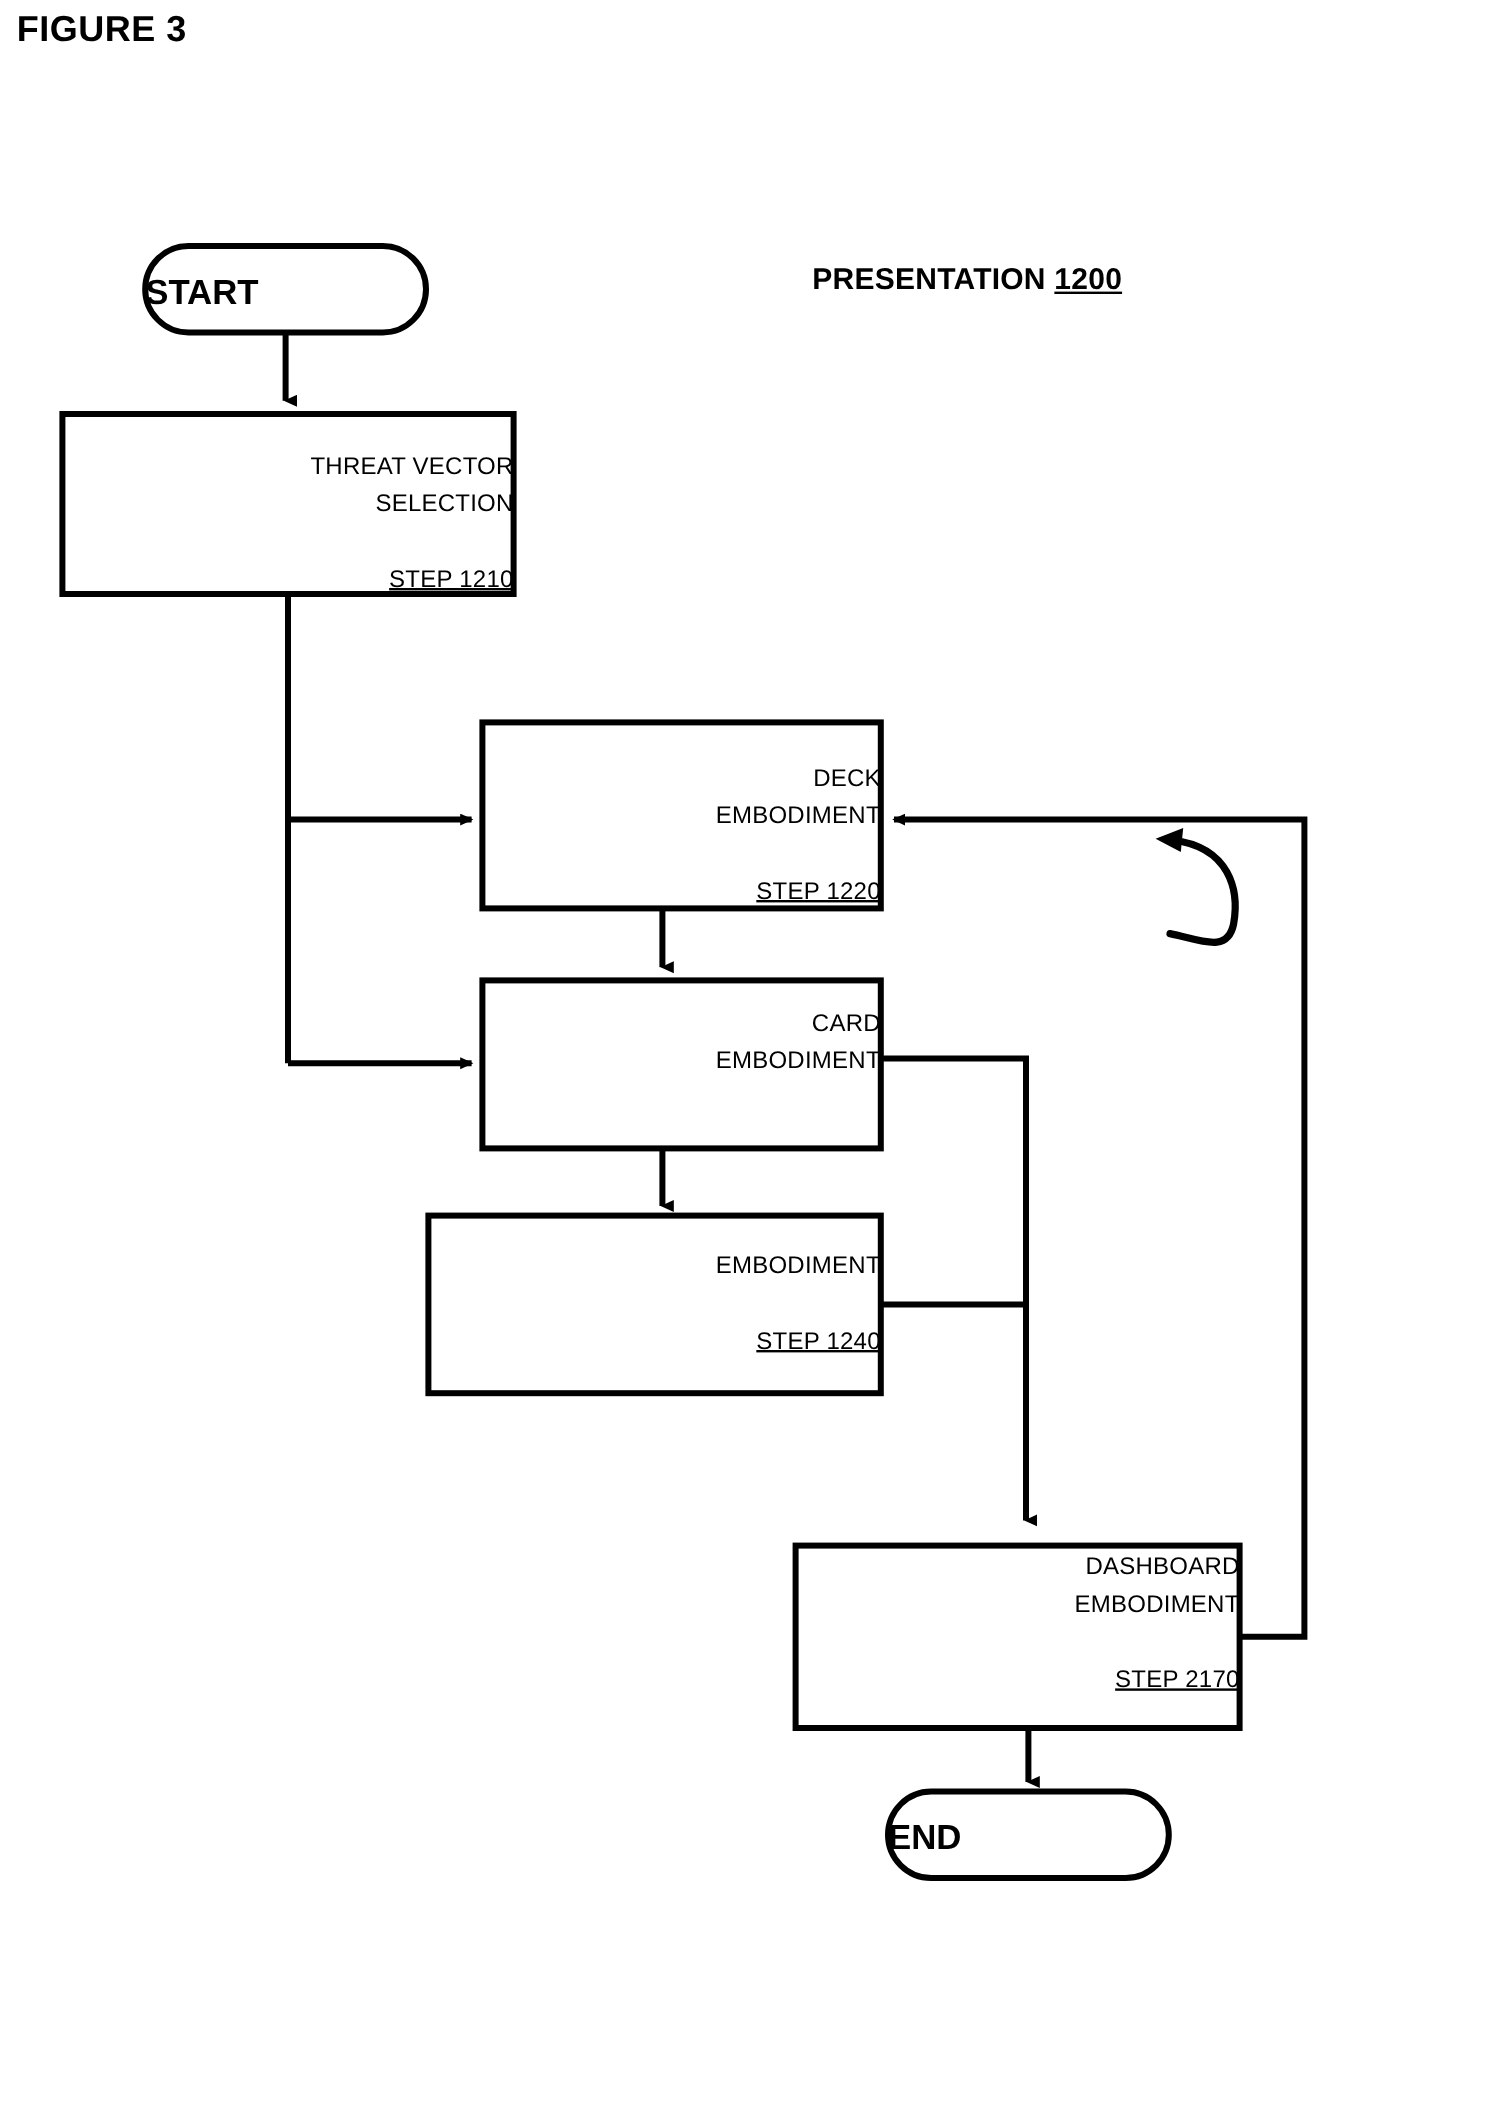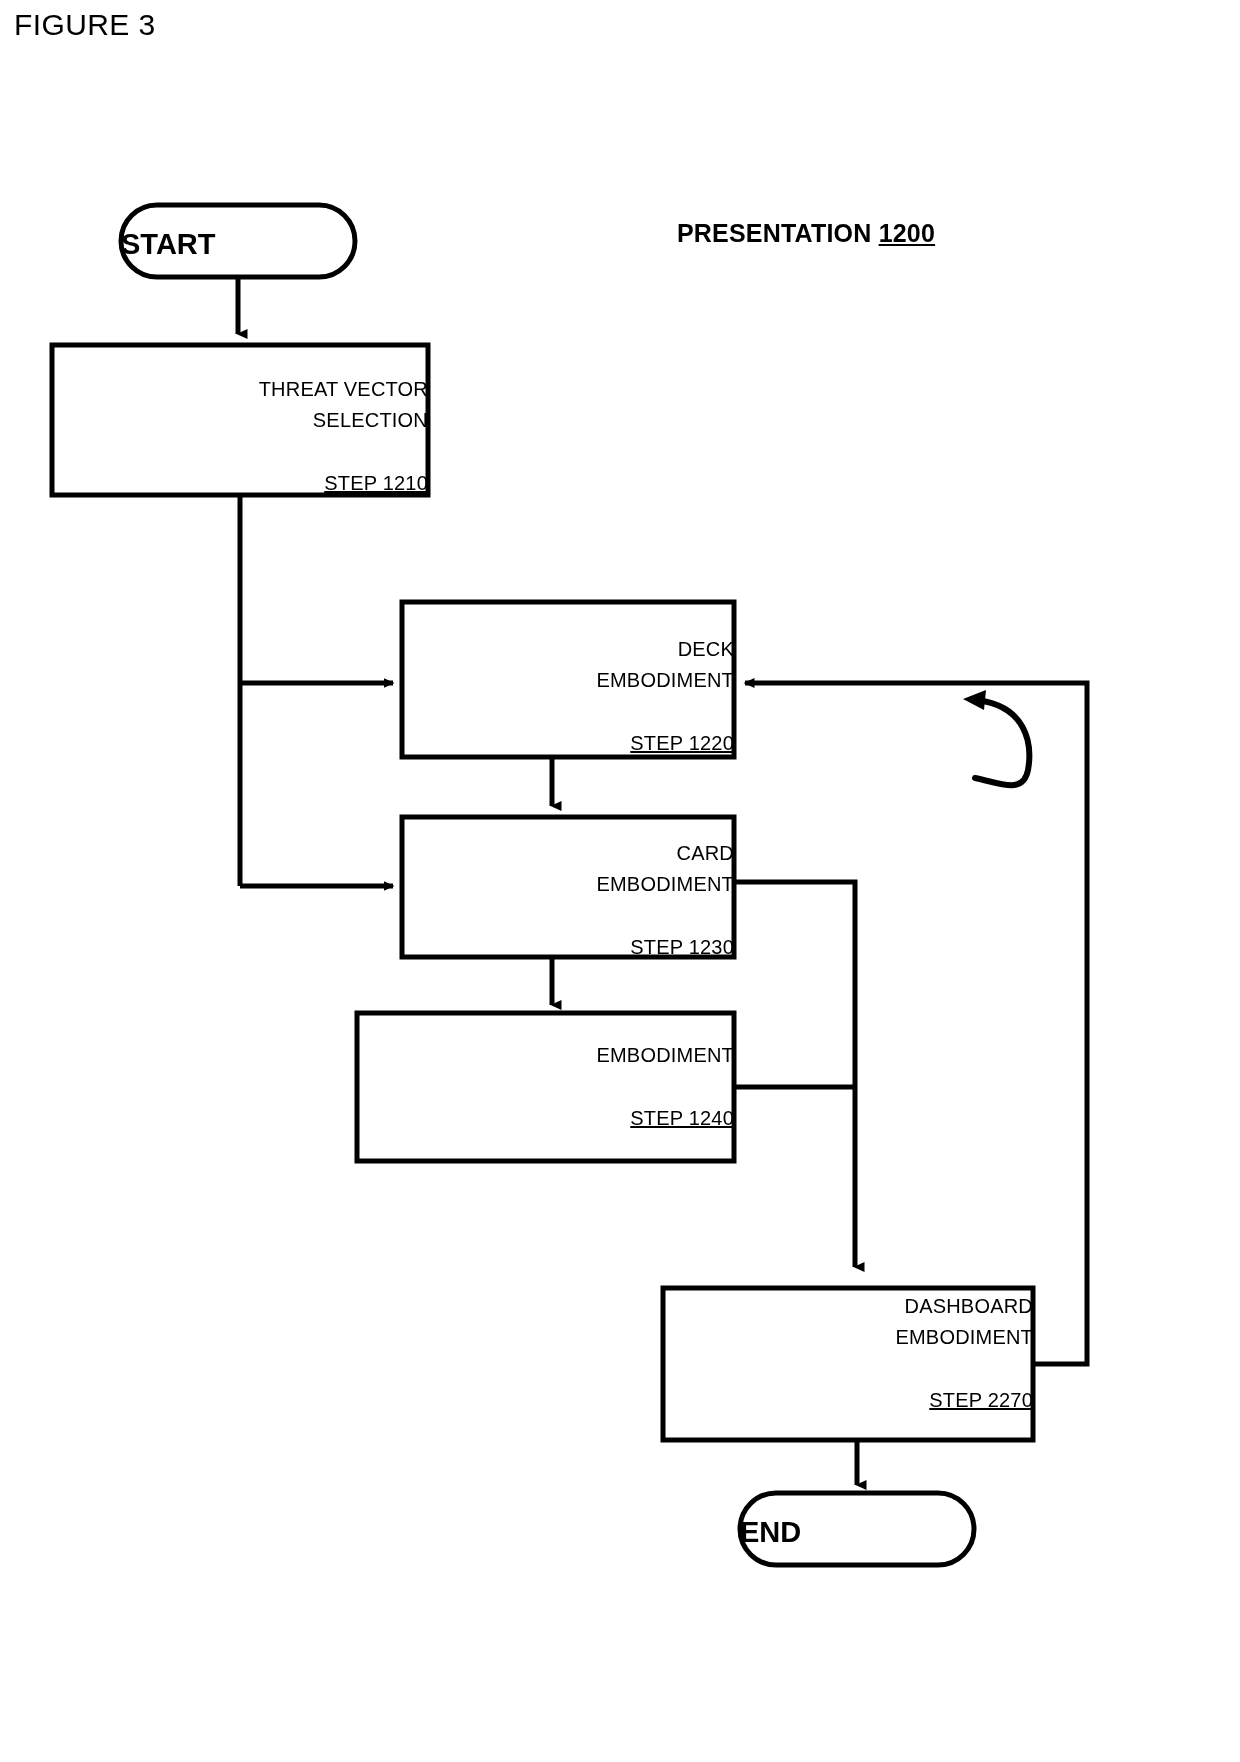--- a/index.html
+++ b/index.html
@@ -24,21 +24,21 @@
     position: absolute;
     left: 0; top: 0;
     width: 1240px;
     height: 1762px;
   }
   .fig-title {
     position: absolute;
     left: 14px;
     top: 8px;
     font-size: 30px;
-    font-weight: 400;
+    font-weight: 700;
     color: #000;
     letter-spacing: 0.4px;
     white-space: nowrap;
   }
   .node-text {
     position: absolute;
     text-align: right;
     font-size: 20px;
     font-weight: normal;
     color: #000;
@@ -140,30 +140,29 @@
 
   <div class="node-text" style="left:402px; top:634px; width:332px;">
     <div>DECK</div>
     <div>EMBODIMENT</div>
     <div class="u">STEP 1220</div>
   </div>
 
   <div class="node-text" style="left:402px; top:838px; width:332px;">
     <div>CARD</div>
     <div>EMBODIMENT</div>
-    <div class="u">STEP 1230</div>
   </div>
 
   <div class="node-text" style="left:357px; top:1040px; width:377px;">
     <div>EMBODIMENT</div>
     <div class="u">STEP 1240</div>
   </div>
 
   <div class="node-text" style="left:663px; top:1291px; width:370px;">
     <div>DASHBOARD</div>
     <div>EMBODIMENT</div>
-    <div class="u">STEP 2270</div>
+    <div class="u">STEP 2170</div>
   </div>
 
 
   <div class="term-text" style="left:740px; top:1516px; width:234px;">END</div>
 
 </div>
 
 </body></html>

